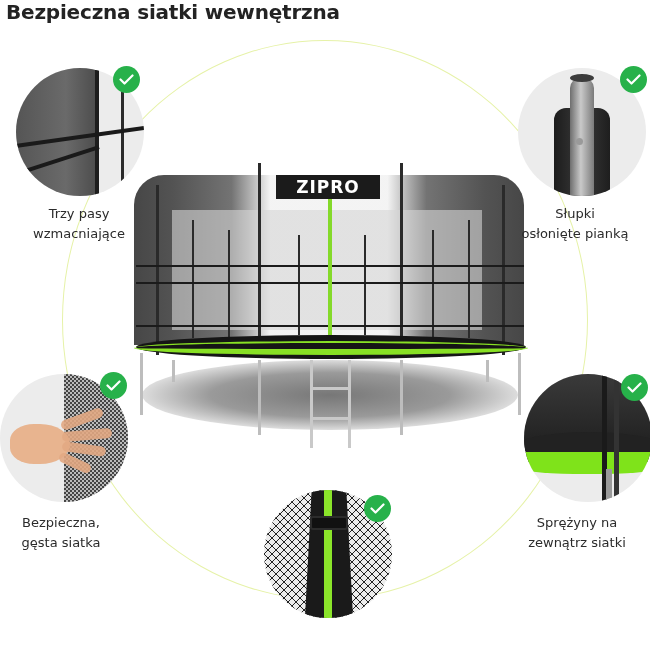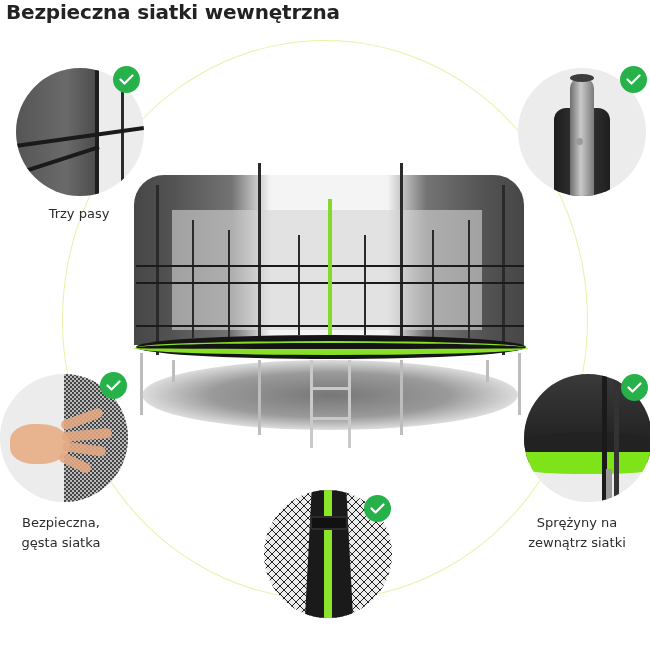--- a/index.html
+++ b/index.html
@@ -90,20 +90,21 @@
   <div class="vpole" style="left:166px;top:80px;height:100px;width:2px;"></div>
   <div class="vpole" style="left:232px;top:80px;height:100px;width:2px;"></div>
   <div class="vpole" style="left:300px;top:75px;height:108px;width:2px;"></div>
   <div class="vpole" style="left:336px;top:65px;height:118px;width:2px;"></div>
 
   <div class="hline" style="left:4px;top:110px;width:388px;"></div>
   <div class="hline" style="left:4px;top:127px;width:388px;"></div>
   <div class="hline" style="left:4px;top:170px;width:388px;"></div>
 
   <div class="zipline"></div>
+  <div class="logo">ZIPRO</div>
 
   <div class="mat"></div>
   <div class="pad"></div>
 
   <div class="leg" style="left:8px;top:198px;height:62px;"></div>
   <div class="leg" style="left:40px;top:205px;height:22px;"></div>
   <div class="leg" style="left:126px;top:205px;height:75px;"></div>
   <div class="leg" style="left:268px;top:205px;height:75px;"></div>
   <div class="leg" style="left:354px;top:205px;height:22px;"></div>
   <div class="leg" style="left:386px;top:198px;height:62px;"></div>
@@ -122,36 +123,39 @@
     <div class="strap1"></div>
       <div class="strap2"></div>
   </div>
   <div class="check" style="left:113px;top:6px;">
     <svg width="15" height="11" viewBox="0 0 15 11">
         <path d="M1.5 5.5 L5.5 9.5 L13.5 1.5" fill="none" stroke="#fff" stroke-width="2.2" stroke-linecap="round" stroke-linejoin="round"></path>
       </svg>
   </div>
   <div class="label" style="left:4px;top:144px;">
     <div>Trzy pasy</div>
+    <div>wzmacniające</div>
   </div>
 </div>
 
 <div class="feature" style="left:500px;top:60px;height:190px;">
   <div class="photo pole-photo" style="left:18px;top:8px;">
     <div class="foam"></div>
       <div class="tube"></div>
       <div class="tube-top"></div>
       <div class="bolt"></div>
   </div>
   <div class="check" style="left:120px;top:6px;">
     <svg width="15" height="11" viewBox="0 0 15 11">
         <path d="M1.5 5.5 L5.5 9.5 L13.5 1.5" fill="none" stroke="#fff" stroke-width="2.2" stroke-linecap="round" stroke-linejoin="round"></path>
       </svg>
   </div>
   <div class="label" style="left:0px;top:144px;">
+    <div>Słupki</div>
+    <div>osłonięte pianką</div>
   </div>
 </div>
 
 <div class="feature" style="left:0;top:370px;height:190px;">
   <div class="photo hand-photo" style="left:0px;top:4px;">
     <div class="mesh"></div>
     <div class="palm"></div>
     <div class="finger" style="left:60px;top:40px;width:44px;transform:rotate(-20deg);"></div>
     <div class="finger" style="left:62px;top:56px;width:50px;transform:rotate(-5deg);"></div>
     <div class="finger" style="left:62px;top:70px;width:44px;transform:rotate(8deg);"></div>

